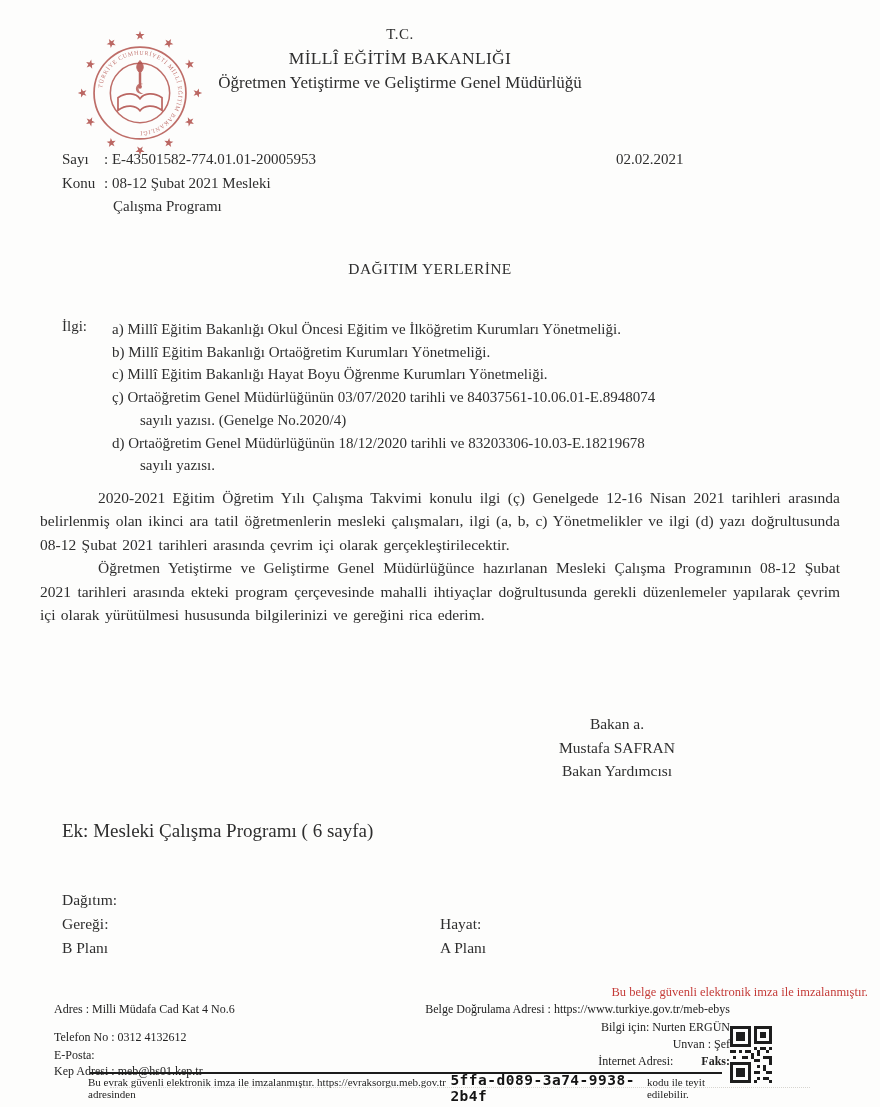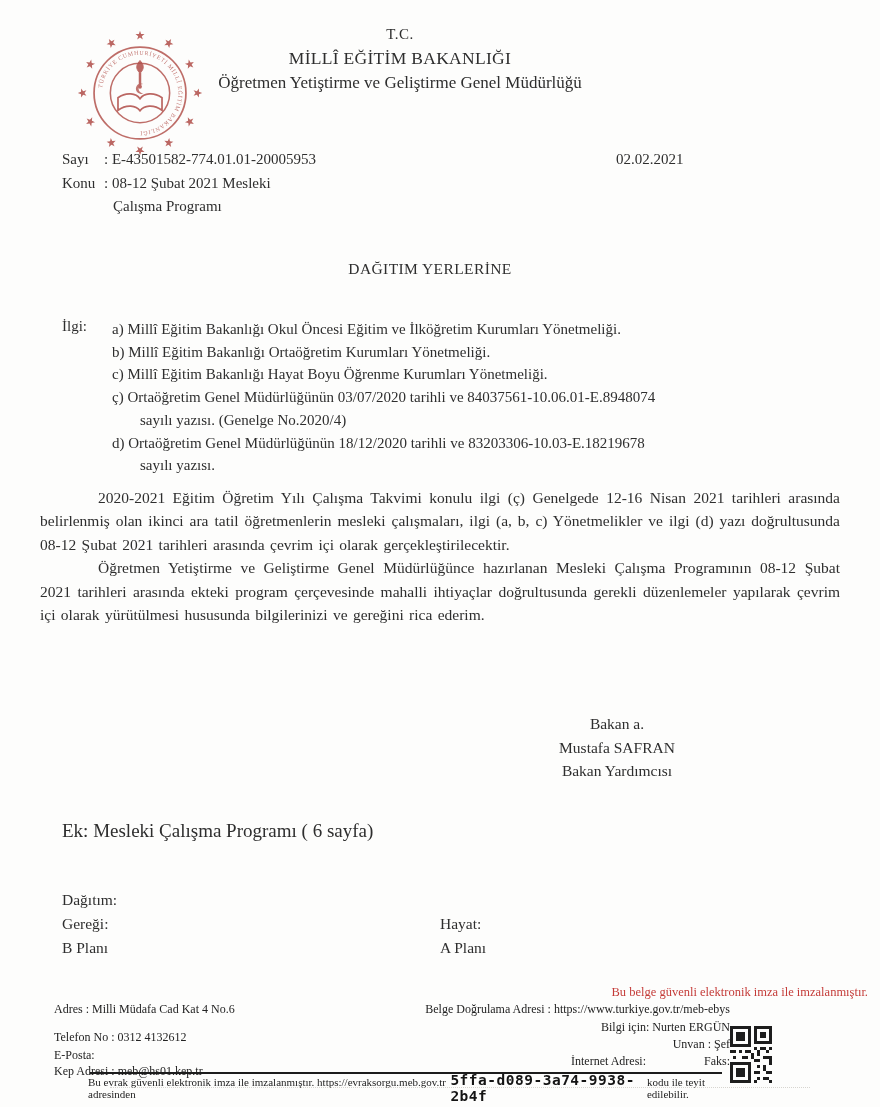--- a/index.html
+++ b/index.html
@@ -36,21 +36,21 @@
   .sig { left:477px; top:712px; width:280px; text-align:center; font-size:15.5px; line-height:23.5px; }
   
   .attach { left:62px; top:820px; font-size:19px; }
   .dist { font-size:15.5px; line-height:24px; }
   .distL { left:62px; top:888px; }
   .distR { left:440px; top:912px; }
   
   .esign { left:4px; top:985px; width:864px; text-align:right; font-size:12.5px; }
   .fL { left:48px; font-size:12px; color:#222;margin-left:6px; }
   .fR { left:380px; width:350px; text-align:right; font-size:12px; color:#222; }
-  .faksGap { display:inline-block; margin-left:58px; }
+  .faksGap { display:inline-block; margin-left:28px;font-weight:bold; }
   .footRule { left:90px; top:1072px; width:632px; height:2px; background:#1c1c1c; }
   .bottomLine { left:88px; top:1072px; width:650px; font-size:11px; color:#232323;
                 display:flex; align-items:center; justify-content:center; }
   .bottomLine .code { font-family:"DejaVu Sans Mono",monospace; font-size:14.5px;
                       font-weight:bold; color:#141414; letter-spacing:.5px; }
   .qr { left:730px; top:1026px; }
   .scan-smudge { left:110px; top:1087px; width:700px; border-top:1px dotted #d7d5d0; }
 </style>
 </head>
 <body>

